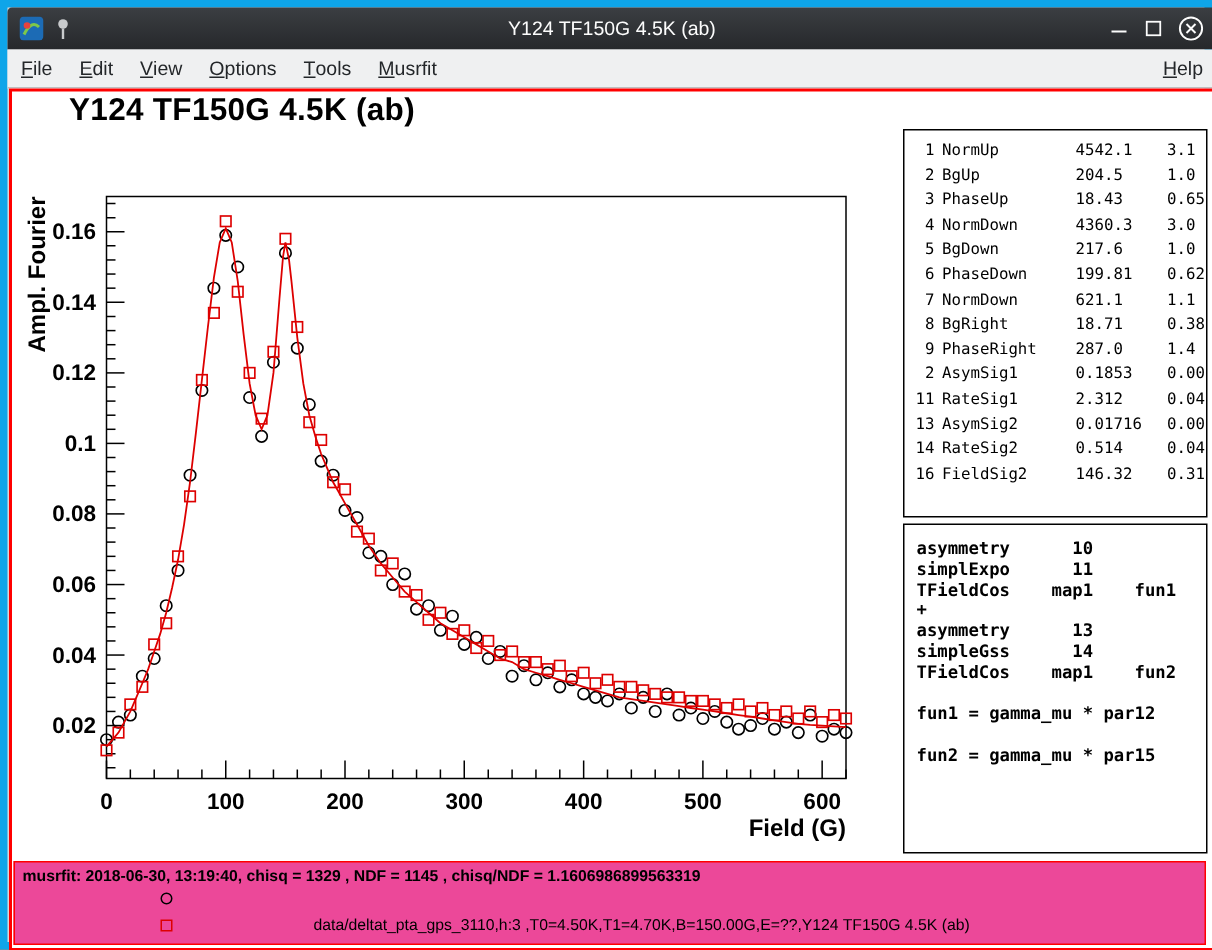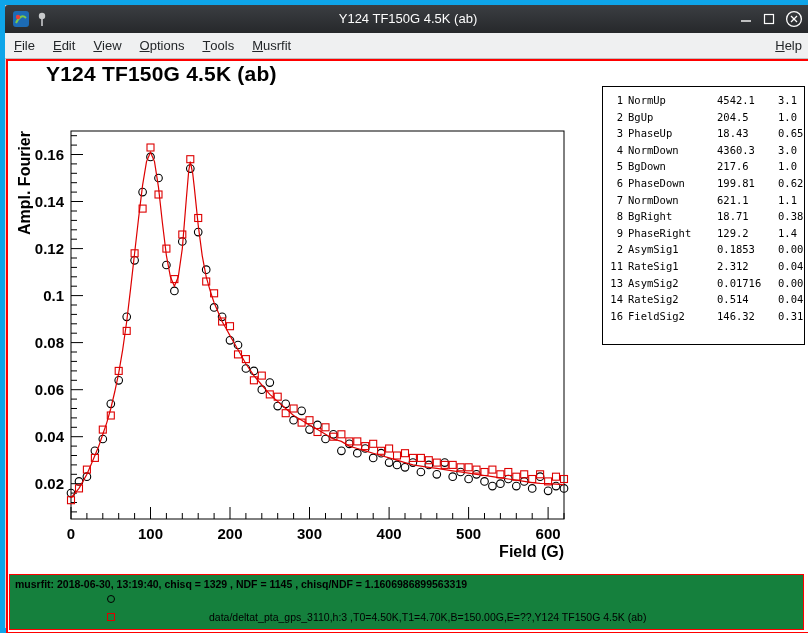--- a/index.html
+++ b/index.html
@@ -45,21 +45,21 @@
   .stats-row .idx { text-align: right; }
 
   
   .theory-panel { position: absolute; left: 594px; top: 288px; width: 203px; height: 220px;
                   border: 1px solid #000; background: #fff; overflow: hidden; }
   .theory-panel pre { font-family: "DejaVu Sans Mono", monospace; font-size: 11.5px;
                       font-weight: bold; line-height: 13.8px; padding: 9px 0 0 8px; color: #000; }
 
   
   .footer-pad { position: absolute; left: 1px; top: 513px; width: 795px; height: 56px;
-                border: 1px solid #ff0000; background: #15803d; overflow: hidden; }
+                border: 1px solid #ff0000; background: #ec4899; overflow: hidden; }
   .fit-info { font-size: 10.5px; font-weight: bold; color: #000; padding: 3px 0 0 5px;
               white-space: nowrap; }
   .legend-row { position: relative; height: 18px; }
   .legend-row .marker { position: absolute; left: 97px; top: 5px; width: 8px; height: 8px; }
   .marker.circle { border: 1px solid #000; border-radius: 50%; }
   .marker.square { border: 1px solid #dd0000; }
   .legend-row .ltext { position: absolute; left: 199px; top: 21px; font-size: 10.5px;
                        color: #000; white-space: nowrap; }
 </style>
 </head>
@@ -385,21 +385,21 @@
           </div>
           <div class="stats-row">
             <span class="idx">8</span>
             <span>BgRight</span>
             <span>18.71</span>
             <span>0.38</span>
           </div>
           <div class="stats-row">
             <span class="idx">9</span>
             <span>PhaseRight</span>
-            <span>129.2</span>
+            <span>287.0</span>
             <span>1.4</span>
           </div>
           <div class="stats-row">
             <span class="idx">2</span>
             <span>AsymSig1</span>
             <span>0.1853</span>
             <span>0.0028</span>
           </div>
           <div class="stats-row">
             <span class="idx">11</span>
@@ -421,20 +421,33 @@
           </div>
           <div class="stats-row">
             <span class="idx">16</span>
             <span>FieldSig2</span>
             <span>146.32</span>
             <span>0.31</span>
           </div>
         </div>
     </div>
 
+    <div class="theory-panel">
+      <pre>asymmetry      10
+simplExpo      11
+TFieldCos    map1    fun1
++
+asymmetry      13
+simpleGss      14
+TFieldCos    map1    fun2
+
+fun1 = gamma_mu * par12
+
+fun2 = gamma_mu * par15</pre>
+    </div>
 
     <div class="footer-pad">
       <div class="fit-info">musrfit: 2018-06-30, 13:19:40, chisq = 1329 , NDF = 1145 , chisq/NDF = 1.1606986899563319</div>
       <div class="legend-row">
         <span class="marker circle"></span>
         <span class="ltext">data/deltat_pta_gps_3110,h:3 ,T0=4.50K,T1=4.70K,B=150.00G,E=??,Y124 TF150G 4.5K (ab)</span>
       </div>
       <div class="legend-row">
         <span class="marker square"></span>
       </div>

